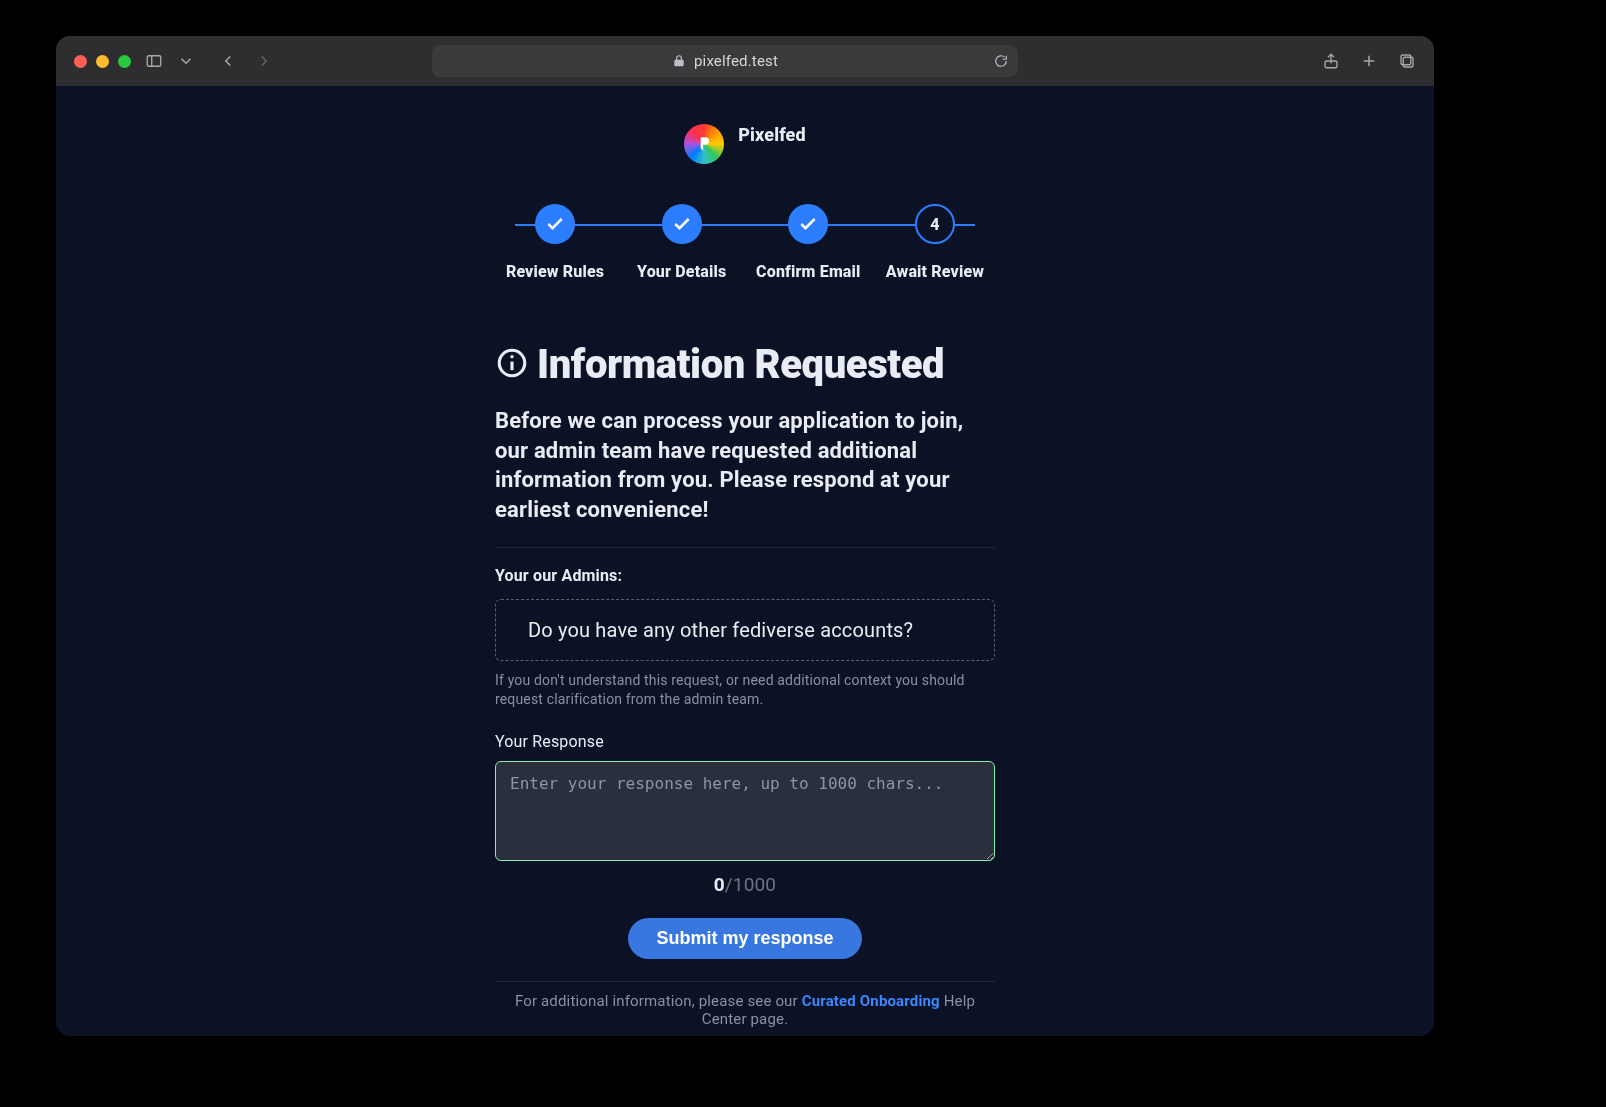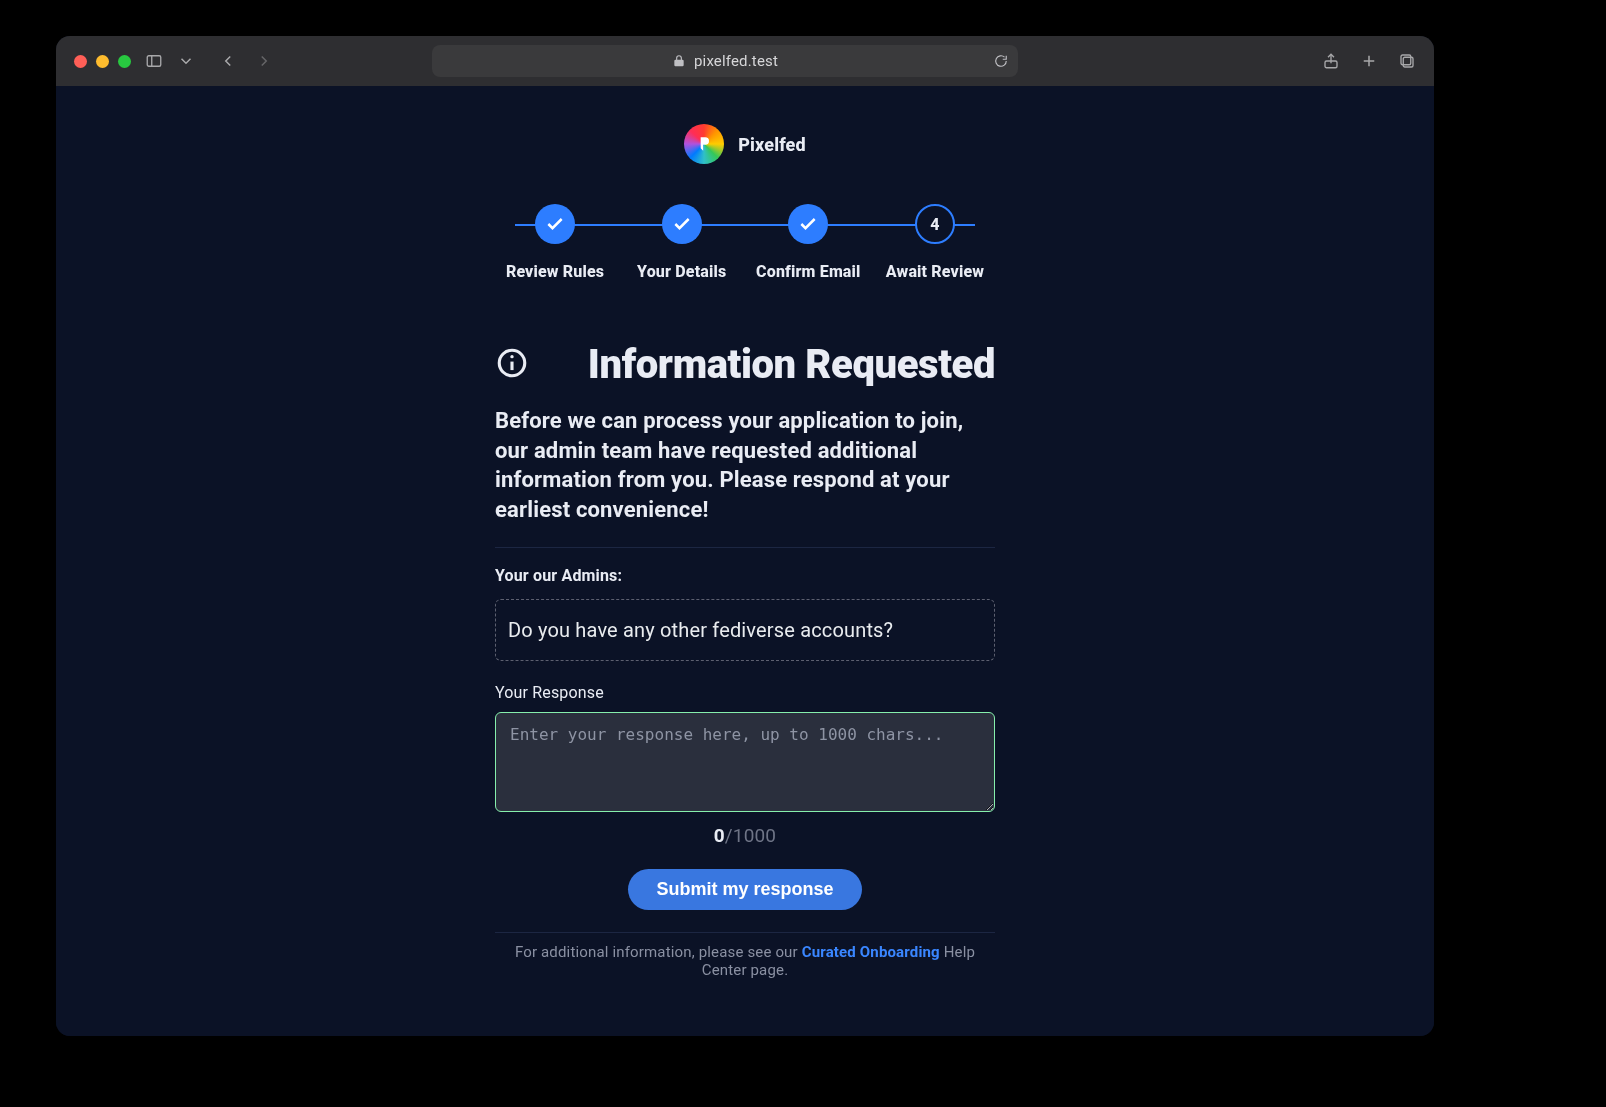--- a/index.html
+++ b/index.html
@@ -65,21 +65,21 @@
     position:absolute;inset:50px 0 0 0;
     background:var(--page-bg);
     overflow:auto;
   }
   .page-inner{
     width:100%;
     max-width:980px;
     margin:0 auto;
     padding:30px 0 40px;
   }
-  .brand{display:flex;align-items:center;justify-content:center;gap:14px;margin-top:8px}
+  .brand{display:flex;align-items:flex-start;justify-content:center;gap:14px;margin-top:8px}
   .brand .logo{
     width:40px;height:40px;border-radius:50%;
     background:conic-gradient(#ff3b30,#ff9500,#ffcc00,#34c759,#30c0c8,#007aff,#af52de,#ff2d55,#ff3b30);
     display:flex;align-items:center;justify-content:center;position:relative;
   }
   .brand .logo::after{
     content:"";position:absolute;inset:0;border-radius:50%;
   }
   .brand .logo svg{width:20px;height:20px}
   .brand .name{font-weight:800;font-size:18px}
@@ -92,30 +92,30 @@
     width:40px;height:40px;border-radius:50%;
     background:var(--accent);
     display:flex;align-items:center;justify-content:center;
     position:relative;z-index:1;
   }
   .dot svg{width:20px;height:20px;color:#fff}
   .dot.hollow{background:var(--page-bg);border:2px solid var(--accent);color:var(--text);font-weight:800}
   .step .label{margin-top:18px;font-weight:800;font-size:16px;white-space:nowrap}
 
   .content{width:500px;margin:60px auto 0}
-  .h1row{display:flex;align-items:center;justify-content:space-between;gap:8px}
+  .h1row{display:flex;align-items:center;justify-content:flex-start;gap:8px}
   .h1row svg{width:34px;height:34px;color:var(--text)}
   h1{margin:0;font-size:40px;font-weight:900;letter-spacing:-.01em}
   .lead{margin-top:18px;font-size:22px;font-weight:700;line-height:1.35;color:var(--text)}
   .divider{height:1px;background:var(--divider);margin:18px 0 18px}
 
   .label{font-weight:700;font-size:16px}
   .admin-box{
     margin-top:14px;border:1px dashed var(--dashed-border);
-    border-radius:6px;padding:18px 12px;color:#e9ecef;font-size:20px
+    border-radius:6px;padding:18px 32px;color:#e9ecef;font-size:20px
   }
   .help{margin-top:10px;color:var(--muted);font-size:14px;line-height:1.4}
 
   .resp-label{margin-top:22px;font-weight:400;font-size:16px;color:var(--text)}
   textarea{
     margin-top:10px;width:100%;height:100px;resize:vertical;
     background:var(--input-bg);border:1px solid #86efac;border-radius:6px;
     color:var(--text);padding:12px 14px;font-size:16px;
   }
   textarea::placeholder{color:#8e94a4}
@@ -261,20 +261,21 @@
               </svg>
           </span>
           <h1>Information Requested</h1>
         </div>
 
         <p class="lead">Before we can process your application to join, our admin team have requested additional information from you. Please respond at your earliest convenience!</p>
         <div class="divider"></div>
 
         <div class="label">Your our Admins:</div>
         <div class="admin-box">Do you have any other fediverse accounts?</div>
+        <div class="help">If you don't understand this request, or need additional context you should request clarification from the admin team.</div>
 
         <div class="resp-label">Your Response</div>
         <textarea placeholder="Enter your response here, up to 1000 chars..." style=""></textarea>
         <div class="counter">
           <b>0</b><span>/</span><span>1000</span>
         </div>
 
         <div class="submit-row">
           <button class="btn">Submit my response</button>
         </div>

